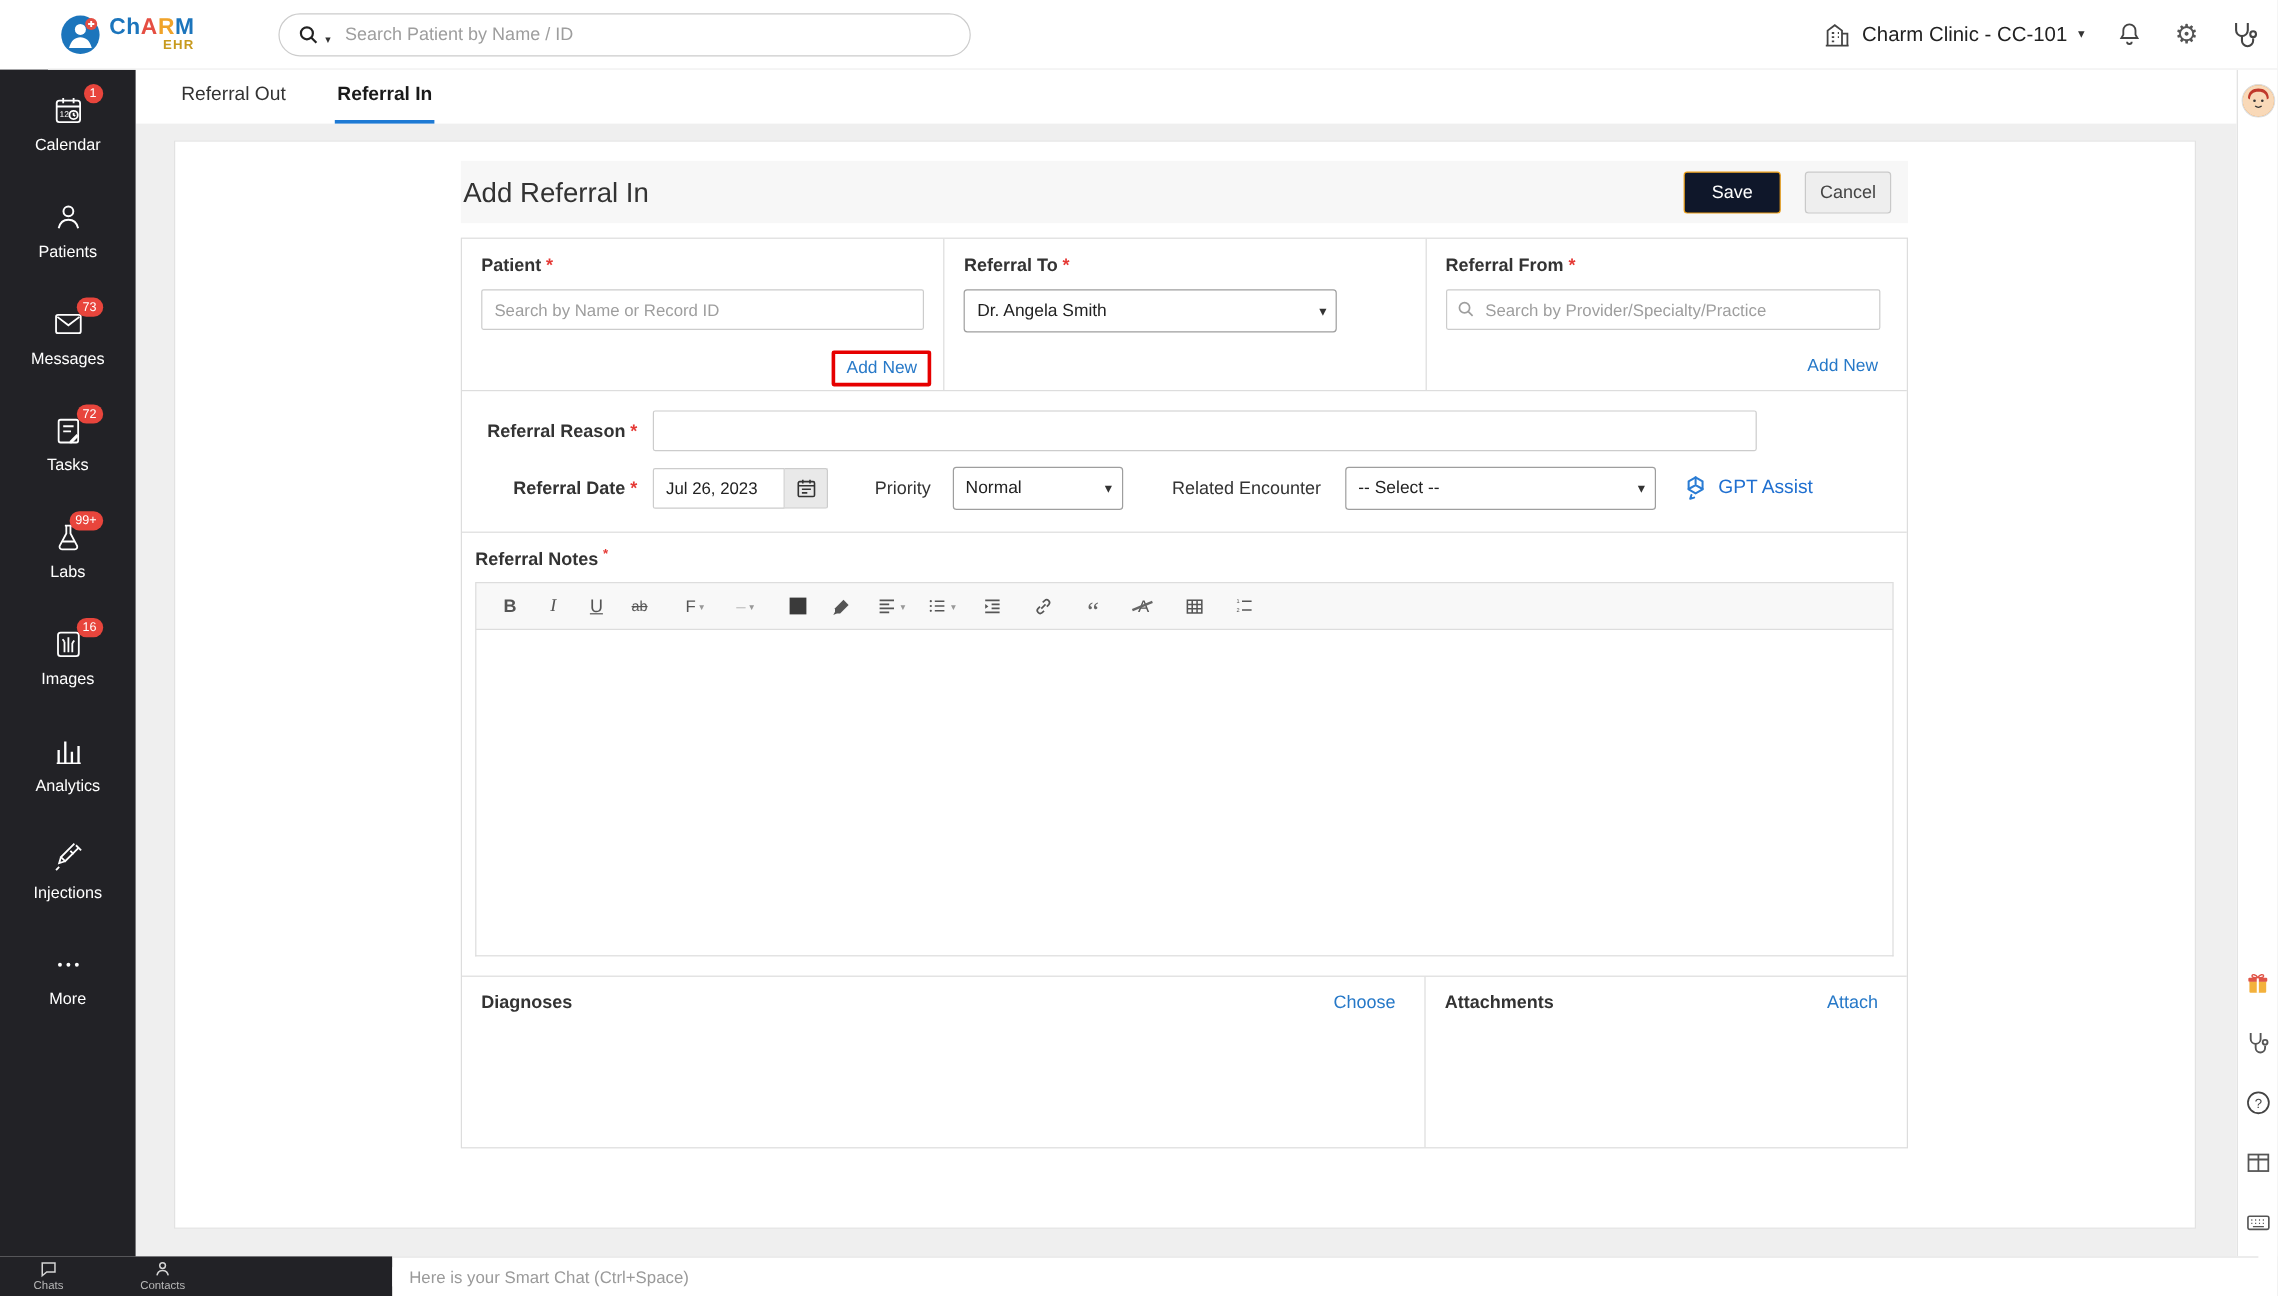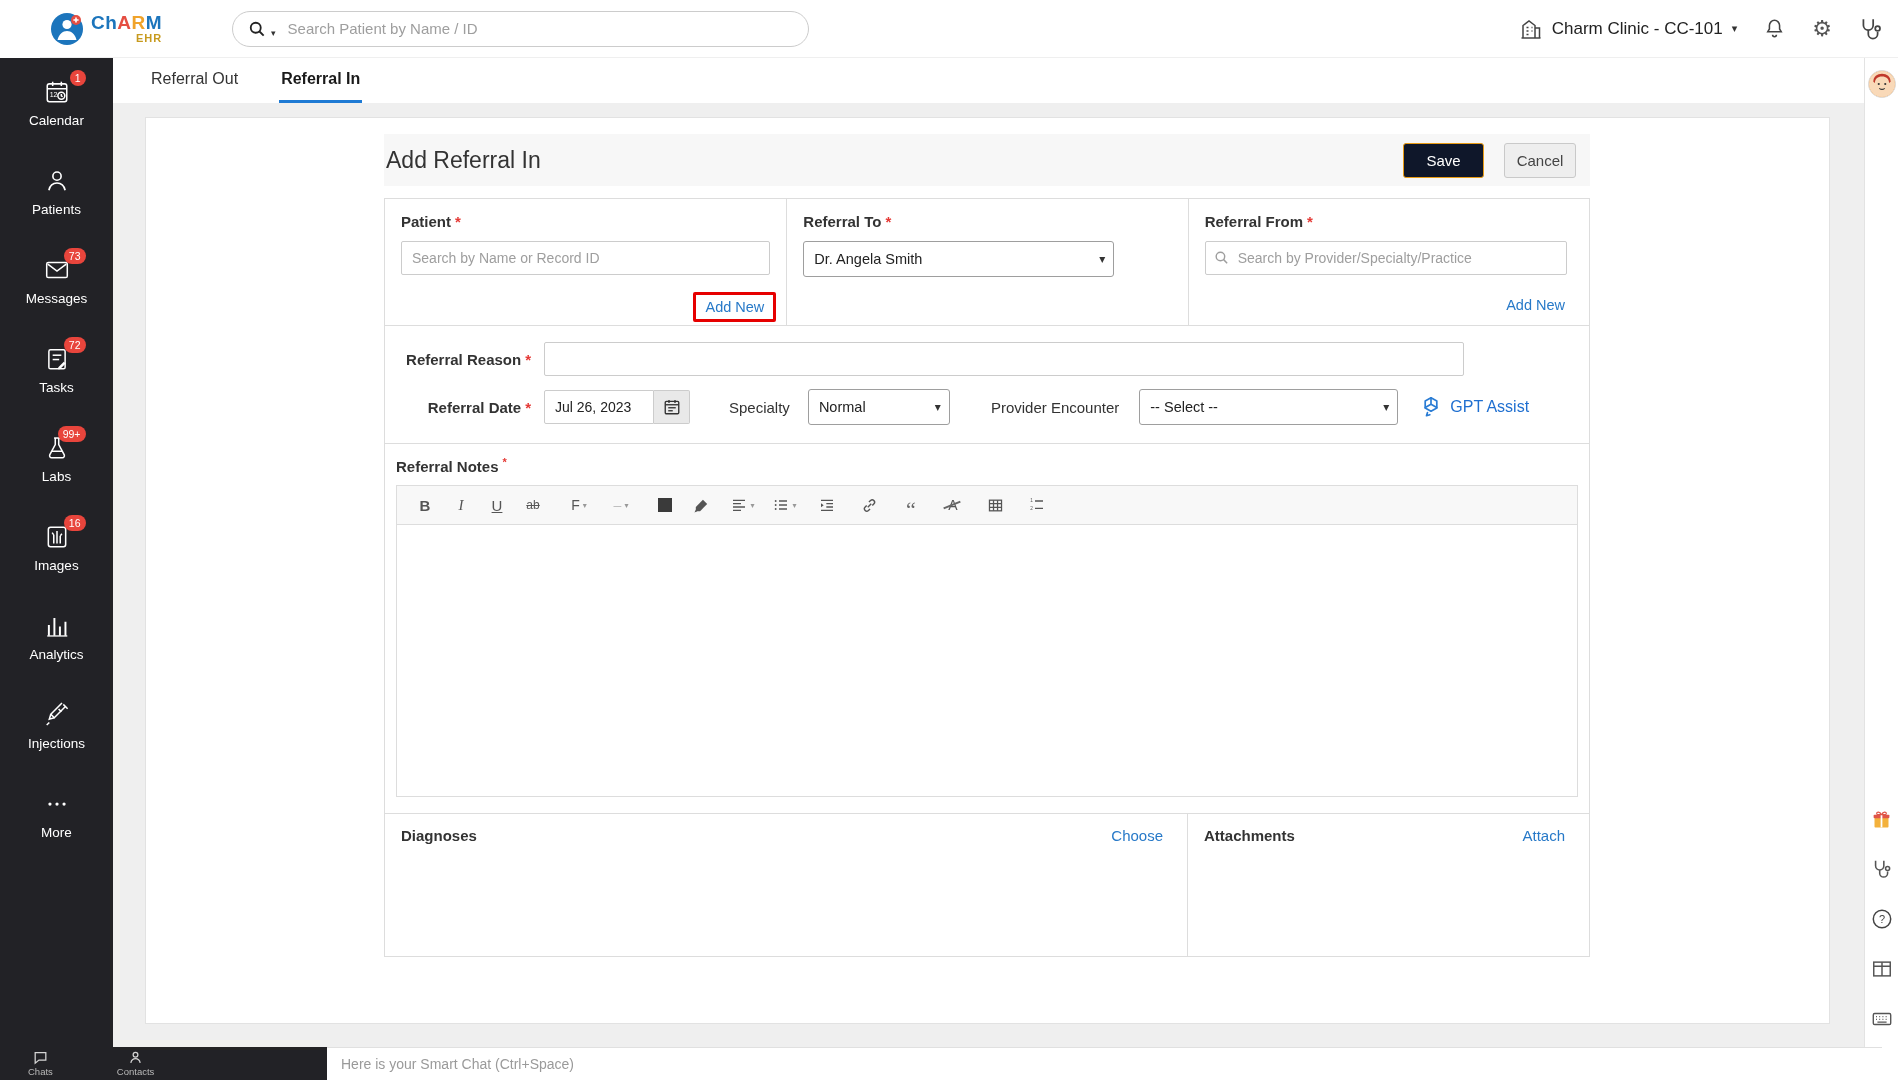--- a/index.html
+++ b/index.html
@@ -372,27 +372,27 @@
               <div class="cal-btn">
                 <svg width="18" height="18" viewBox="0 0 24 24" fill="none" stroke="#333" stroke-width="1.8">
                   <rect x="3" y="4.5" width="18" height="16.5" rx="1.5"></rect>
                   <line x1="8" y1="2.5" x2="8" y2="6.5"></line>
                     <line x1="16" y1="2.5" x2="16" y2="6.5"></line>
                   <line x1="3" y1="9" x2="21" y2="9"></line>
                   <line x1="7" y1="13" x2="17" y2="13"></line>
                     <line x1="7" y1="17" x2="13" y2="17"></line>
                 </svg>
               </div>
-              <span class="plabel" style="margin-left:39px;">Specialty</span>
+              <span class="plabel" style="margin-left:39px;">Priority</span>
               <div class="selwrap" style="width:142px; margin-left:18px;">
                 <select>
                   <option>Normal</option>
                 </select>
               </div>
-              <span class="plabel" style="margin-left:41px;">Provider Encounter</span>
+              <span class="plabel" style="margin-left:41px;">Related Encounter</span>
               <div class="selwrap" style="width:259px; margin-left:20px;">
                 <select>
                   <option>-- Select --</option>
                 </select>
               </div>
               <a class="gpt">
                 <svg width="24" height="24" viewBox="0 0 24 24" fill="none" stroke="#2a7cd4" stroke-width="1.7" stroke-linecap="round" stroke-linejoin="round">
                   <path d="M12 2.8l5.8 3.3v6.8L12 16.2l-5.8-3.3V6.1z"></path>
                   <path d="M12 9.2l5.8 3.3M12 9.2L6.2 12.5M12 9.2V2.8"></path>
                   <path d="M8.5 17.5l-1 3.2 3.3-1"></path>

